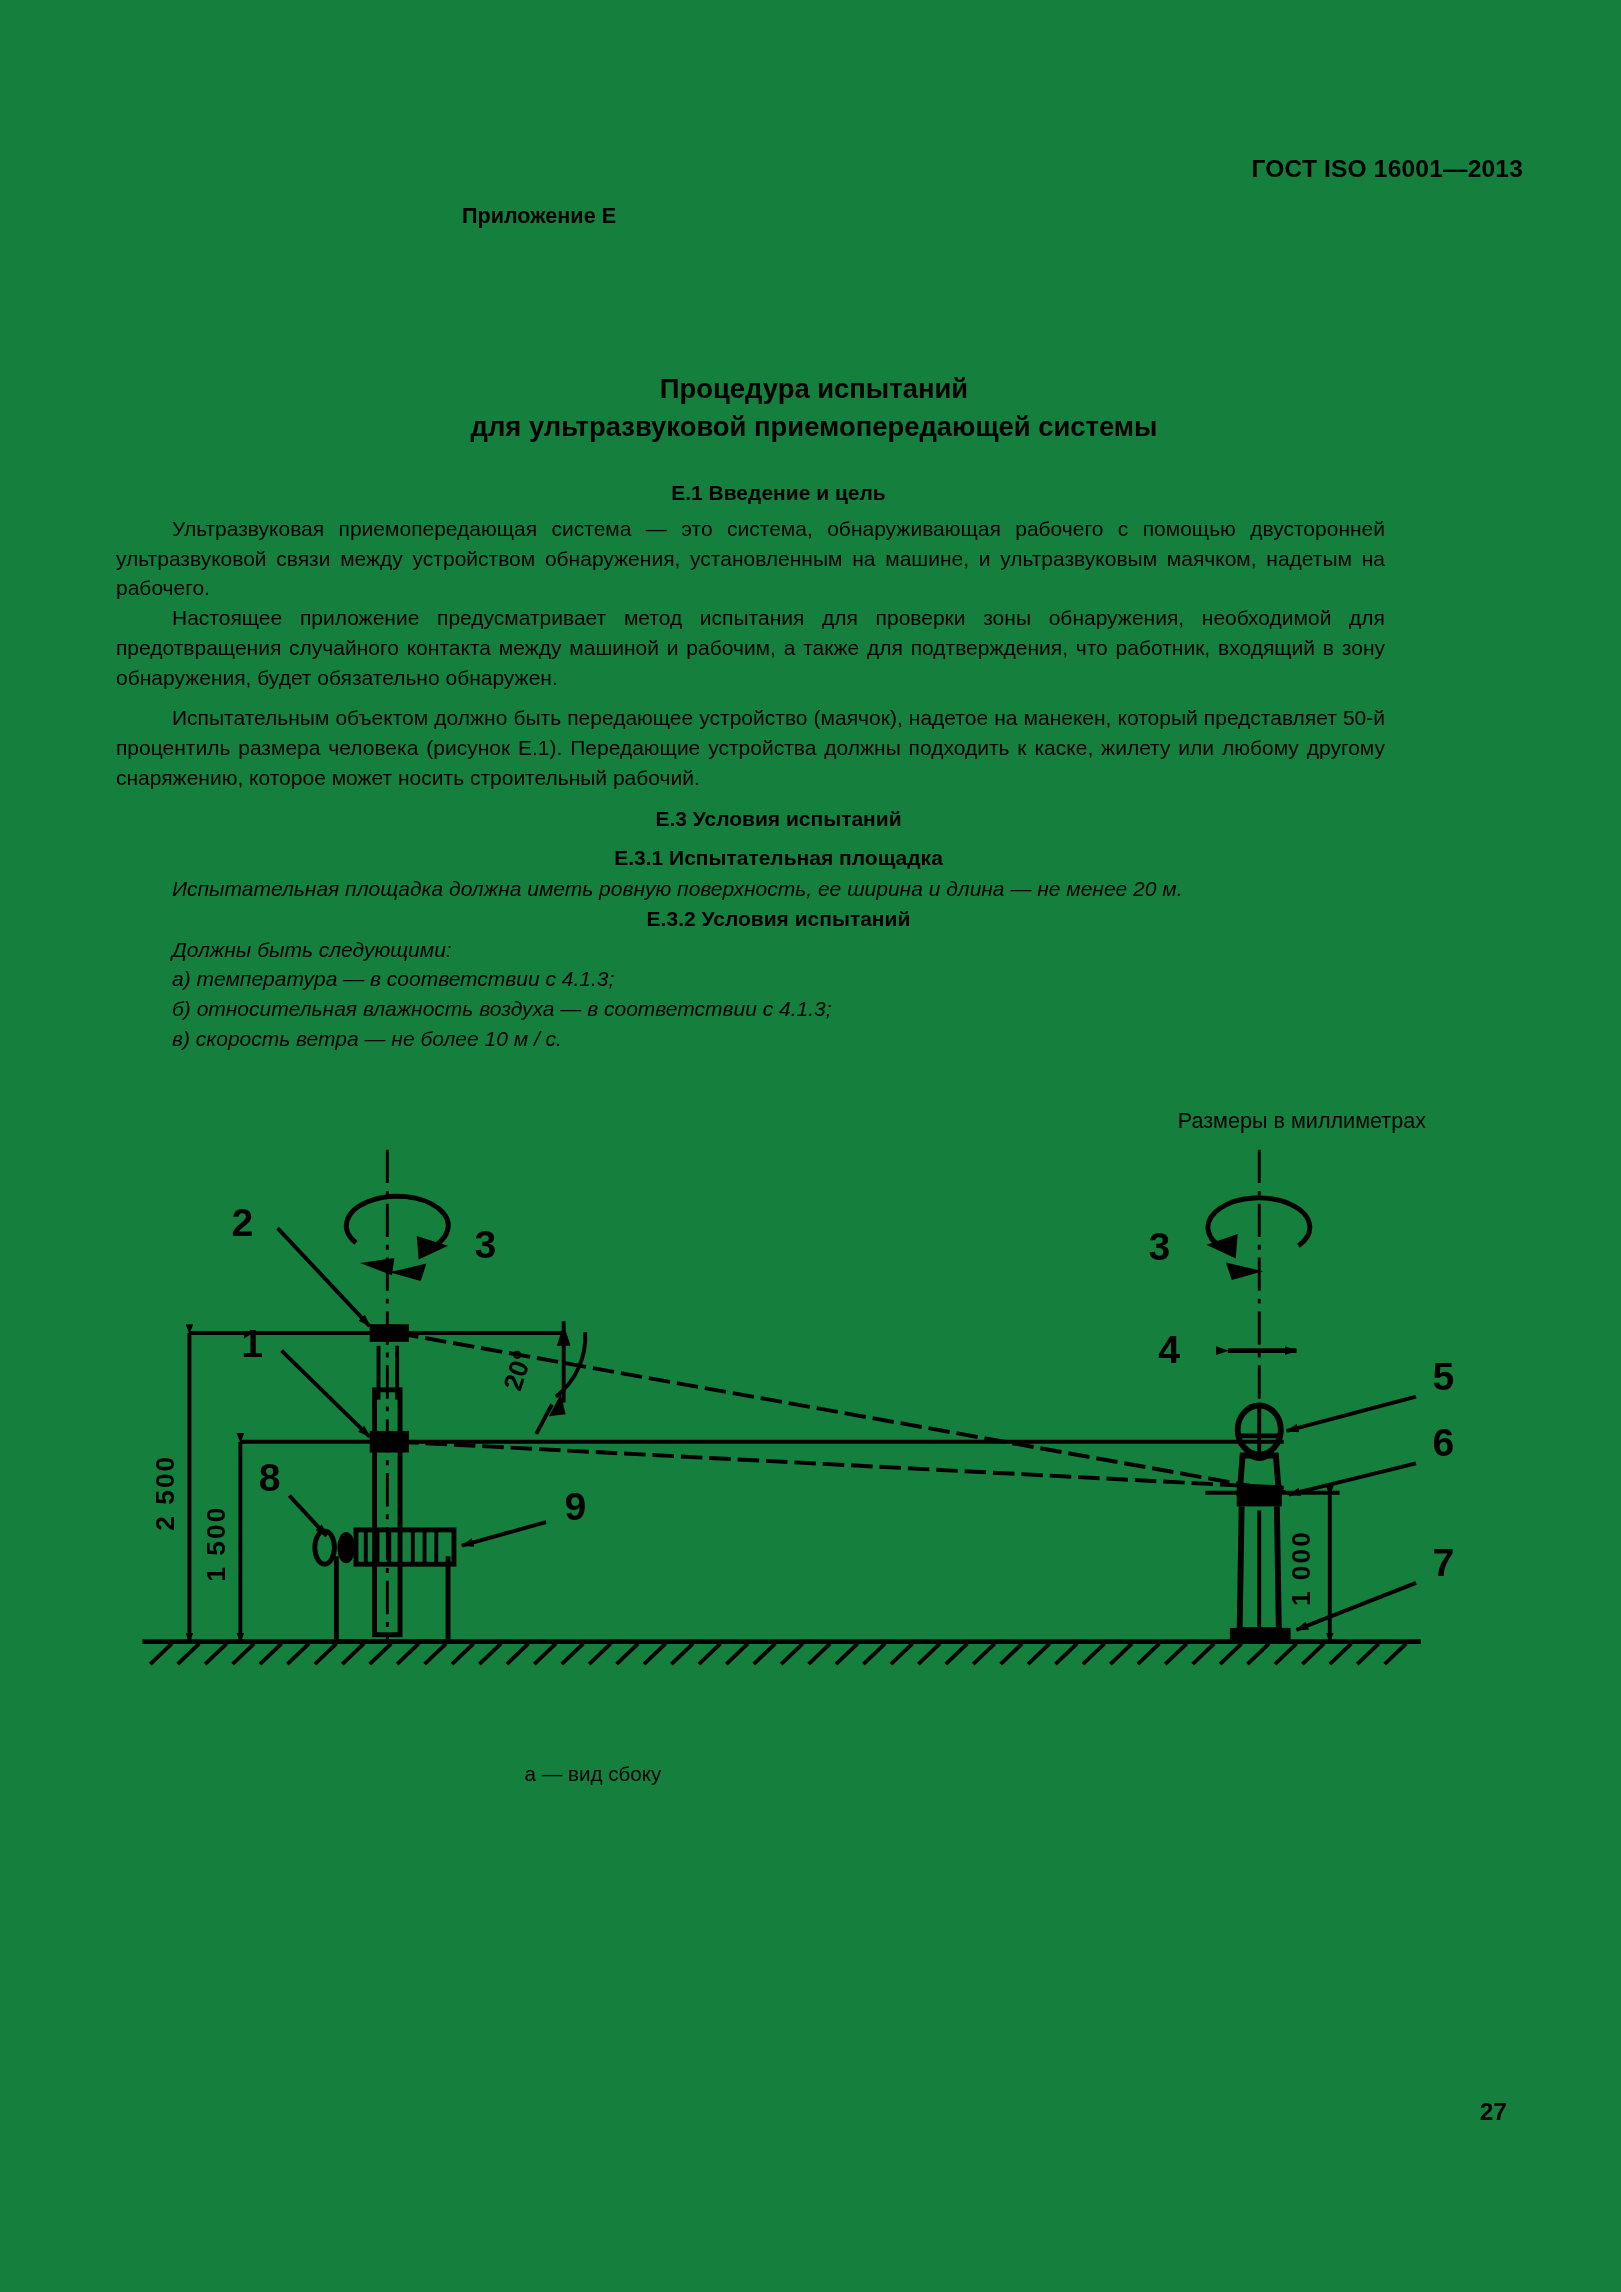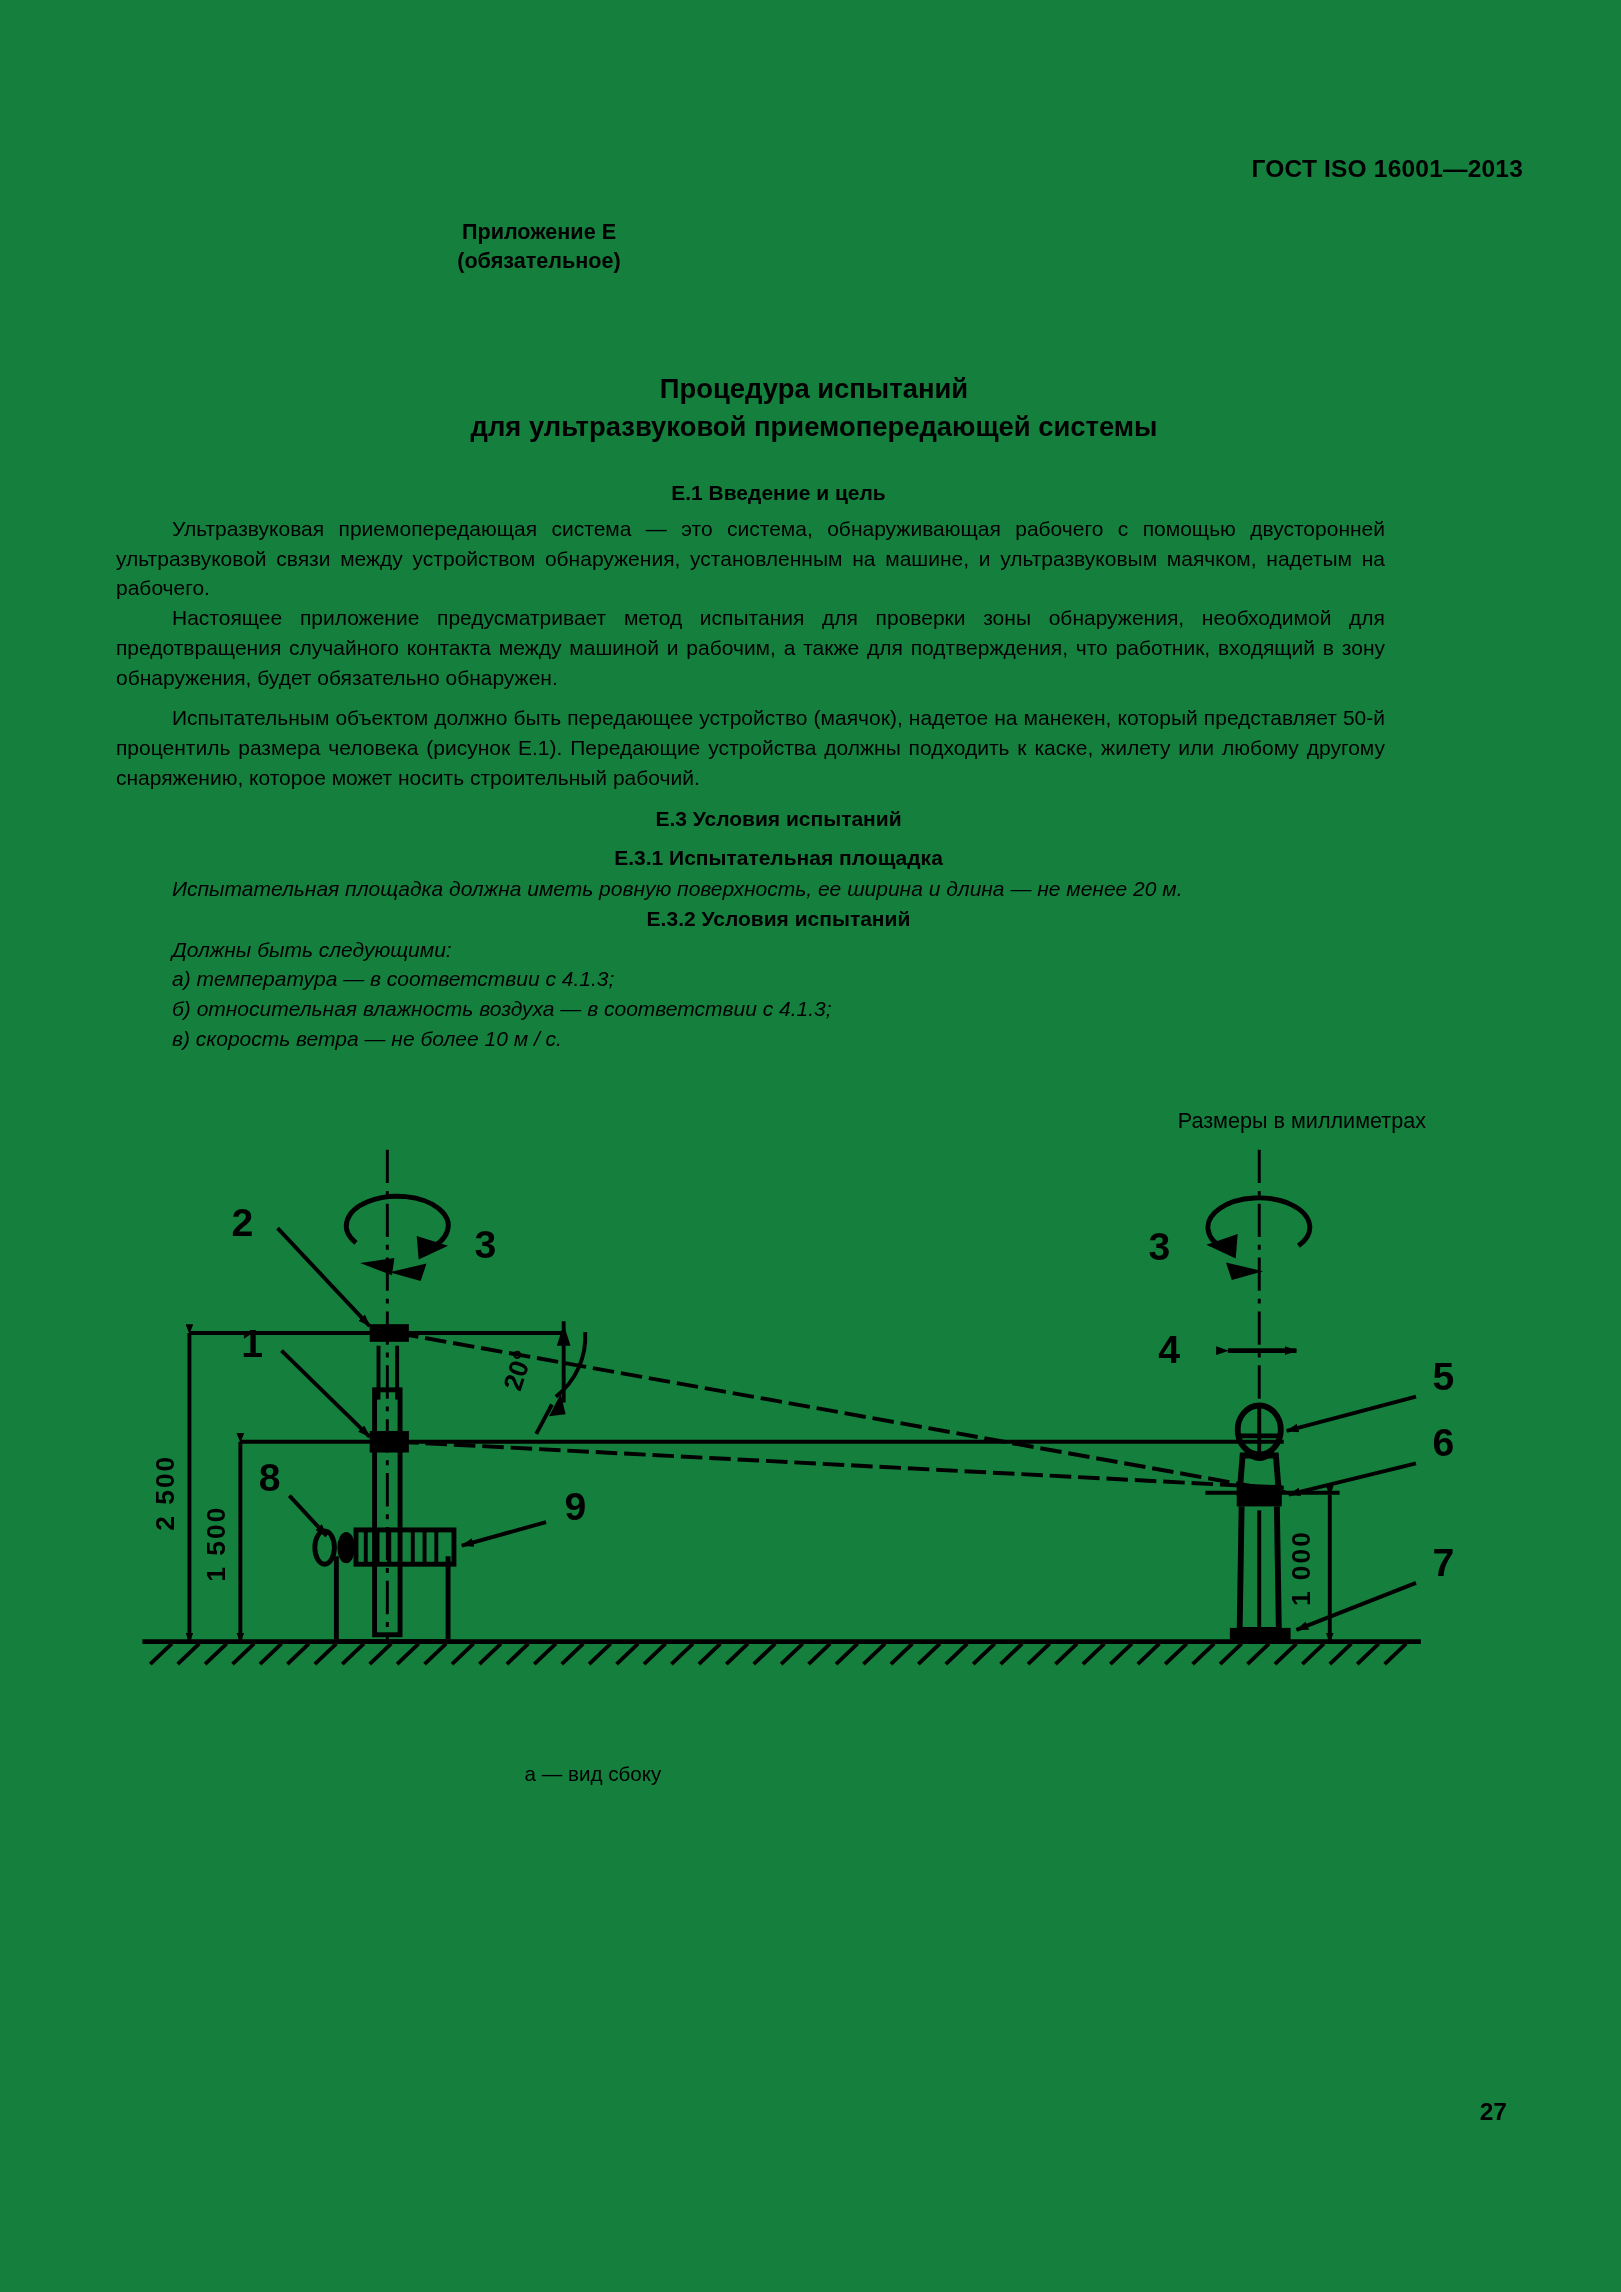--- a/index.html
+++ b/index.html
@@ -27,21 +27,21 @@
     right: 98px;
     font-size: 24.5px;
     font-weight: bold;
     letter-spacing: 0.2px;
     white-space: nowrap;
   }
 
   
   .annex-block {
     position: absolute;
-    top: 218px;
+    top: 202px;
     left: 0;
     width: 1078px;
     text-align: center;
     font-size: 21.6px;
     font-weight: bold;
     line-height: 1.33;
   }
 
   
   .main-title {
@@ -127,21 +127,20 @@
 </style>
 </head>
 <body>
 
 <div class="page">
 
   <div class="doc-header">ГОСТ ISO 16001—2013</div>
 
   <div class="annex-block">
     <div>Приложение Е</div>
-    <div>(обязательное)</div>
   </div>
 
   <div class="main-title">
     <div>Процедура испытаний</div>
     <div>для ультразвуковой приемопередающей системы</div>
   </div>
 
   <div class="body-text">
 
     <div class="h-sec">Е.1 Введение и цель</div>

